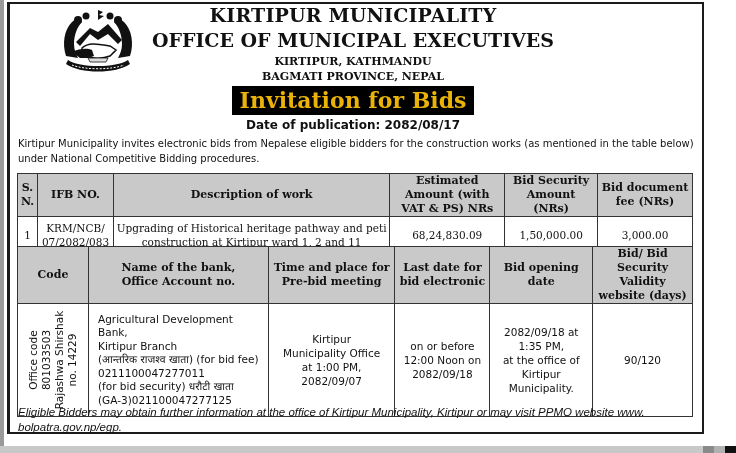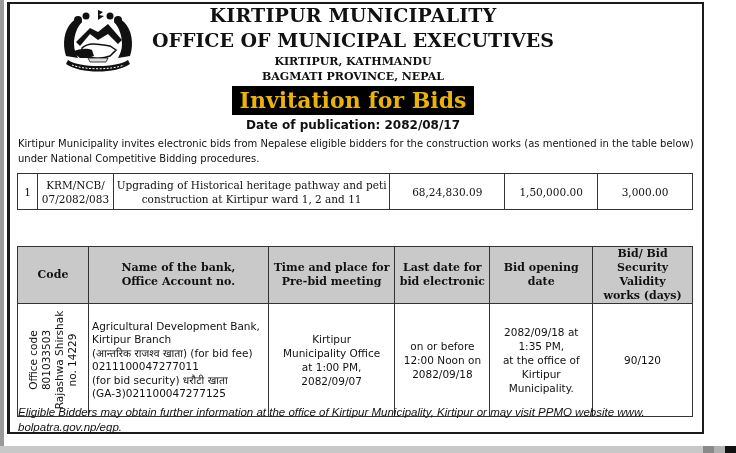--- a/index.html
+++ b/index.html
@@ -36,21 +36,21 @@
   th { background:#c9c9c9; font-weight:bold; font-size:11px; line-height:14px; }
   td { font-size:10.5px; line-height:14px; }
 
   #tbl1 { left:17px; top:173px; width:676px; border:1.5px solid #222; }
   #tbl1 th { height:32px; }
   #tbl1 td { height:35px; }
 
   #tbl2 { left:17px; top:246px; width:676px; border:1.5px solid #222; }
   #tbl2 th { height:47px; }
   #tbl2 td { height:108px; }
-  .bank-cell { text-align:left !important; font-family:"DejaVu Sans","Liberation Sans",sans-serif; font-size:10.5px !important; line-height:13.5px !important; padding:2px 3px !important; }
+  .bank-cell { text-align:left !important; font-family:"DejaVu Sans","Liberation Sans",sans-serif; font-size:10.5px !important; line-height:13.5px !important; padding:2px 9px !important; }
   .sans { font-family:"DejaVu Sans","Liberation Sans",sans-serif; }
   .vert-wrap { position:relative; height:108px; width:66px; margin:0 auto; }
   .vert { position:absolute; left:50%; top:50%; transform:translate(-50%,-50%) rotate(-90deg); white-space:nowrap; font-family:"DejaVu Sans","Liberation Sans",sans-serif; font-size:10.5px; line-height:13px; text-align:center; }
   .footer { position:absolute; left:18px; top:405px; width:680px; font-family:"Liberation Sans","DejaVu Sans",sans-serif; font-size:11.5px; line-height:15px;font-style:italic; }
 </style>
 </head>
 <body>
 
 <div class="left-strip"></div>
 <div class="left-strip2"></div>
@@ -87,20 +87,28 @@
 <table id="tbl1">
   <colgroup>
       <col style="width:20px">
       <col style="width:76px">
       <col style="width:277px">
       <col style="width:115px">
       <col style="width:93px">
       <col style="width:95px">
     </colgroup>
   <tbody>
+      <tr>
+    <th>S. N.</th>
+    <th>IFB NO.</th>
+    <th>Description of work</th>
+    <th>Estimated Amount (with VAT &amp; PS) NRs</th>
+    <th>Bid Security Amount (NRs)</th>
+    <th>Bid document fee (NRs)</th>
+  </tr>
   <tr>
     <td>1</td>
     <td>
       <div>KRM/NCB/</div>
       <div>07/2082/083</div>
     </td>
     <td>
       <div>Upgrading of Historical heritage pathway and peti</div>
       <div>construction at Kirtipur ward 1, 2 and 11</div>
     </td>
@@ -132,21 +140,21 @@
       <div>Pre-bid meeting</div>
     </th>
     <th>
       <div>Last date for</div>
       <div>bid electronic</div>
     </th>
     <th>Bid opening date</th>
     <th>
       <div>Bid/ Bid</div>
       <div>Security Validity</div>
-      <div>works (days)</div>
+      <div>website (days)</div>
     </th>
   </tr>
   <tr>
     <td>
       <div class="vert-wrap">
         <div class="vert">
           <div>Office code</div>
           <div>801033503</div>
           <div>Rajashwa Shirshak</div>
           <div>no. 14229</div>

